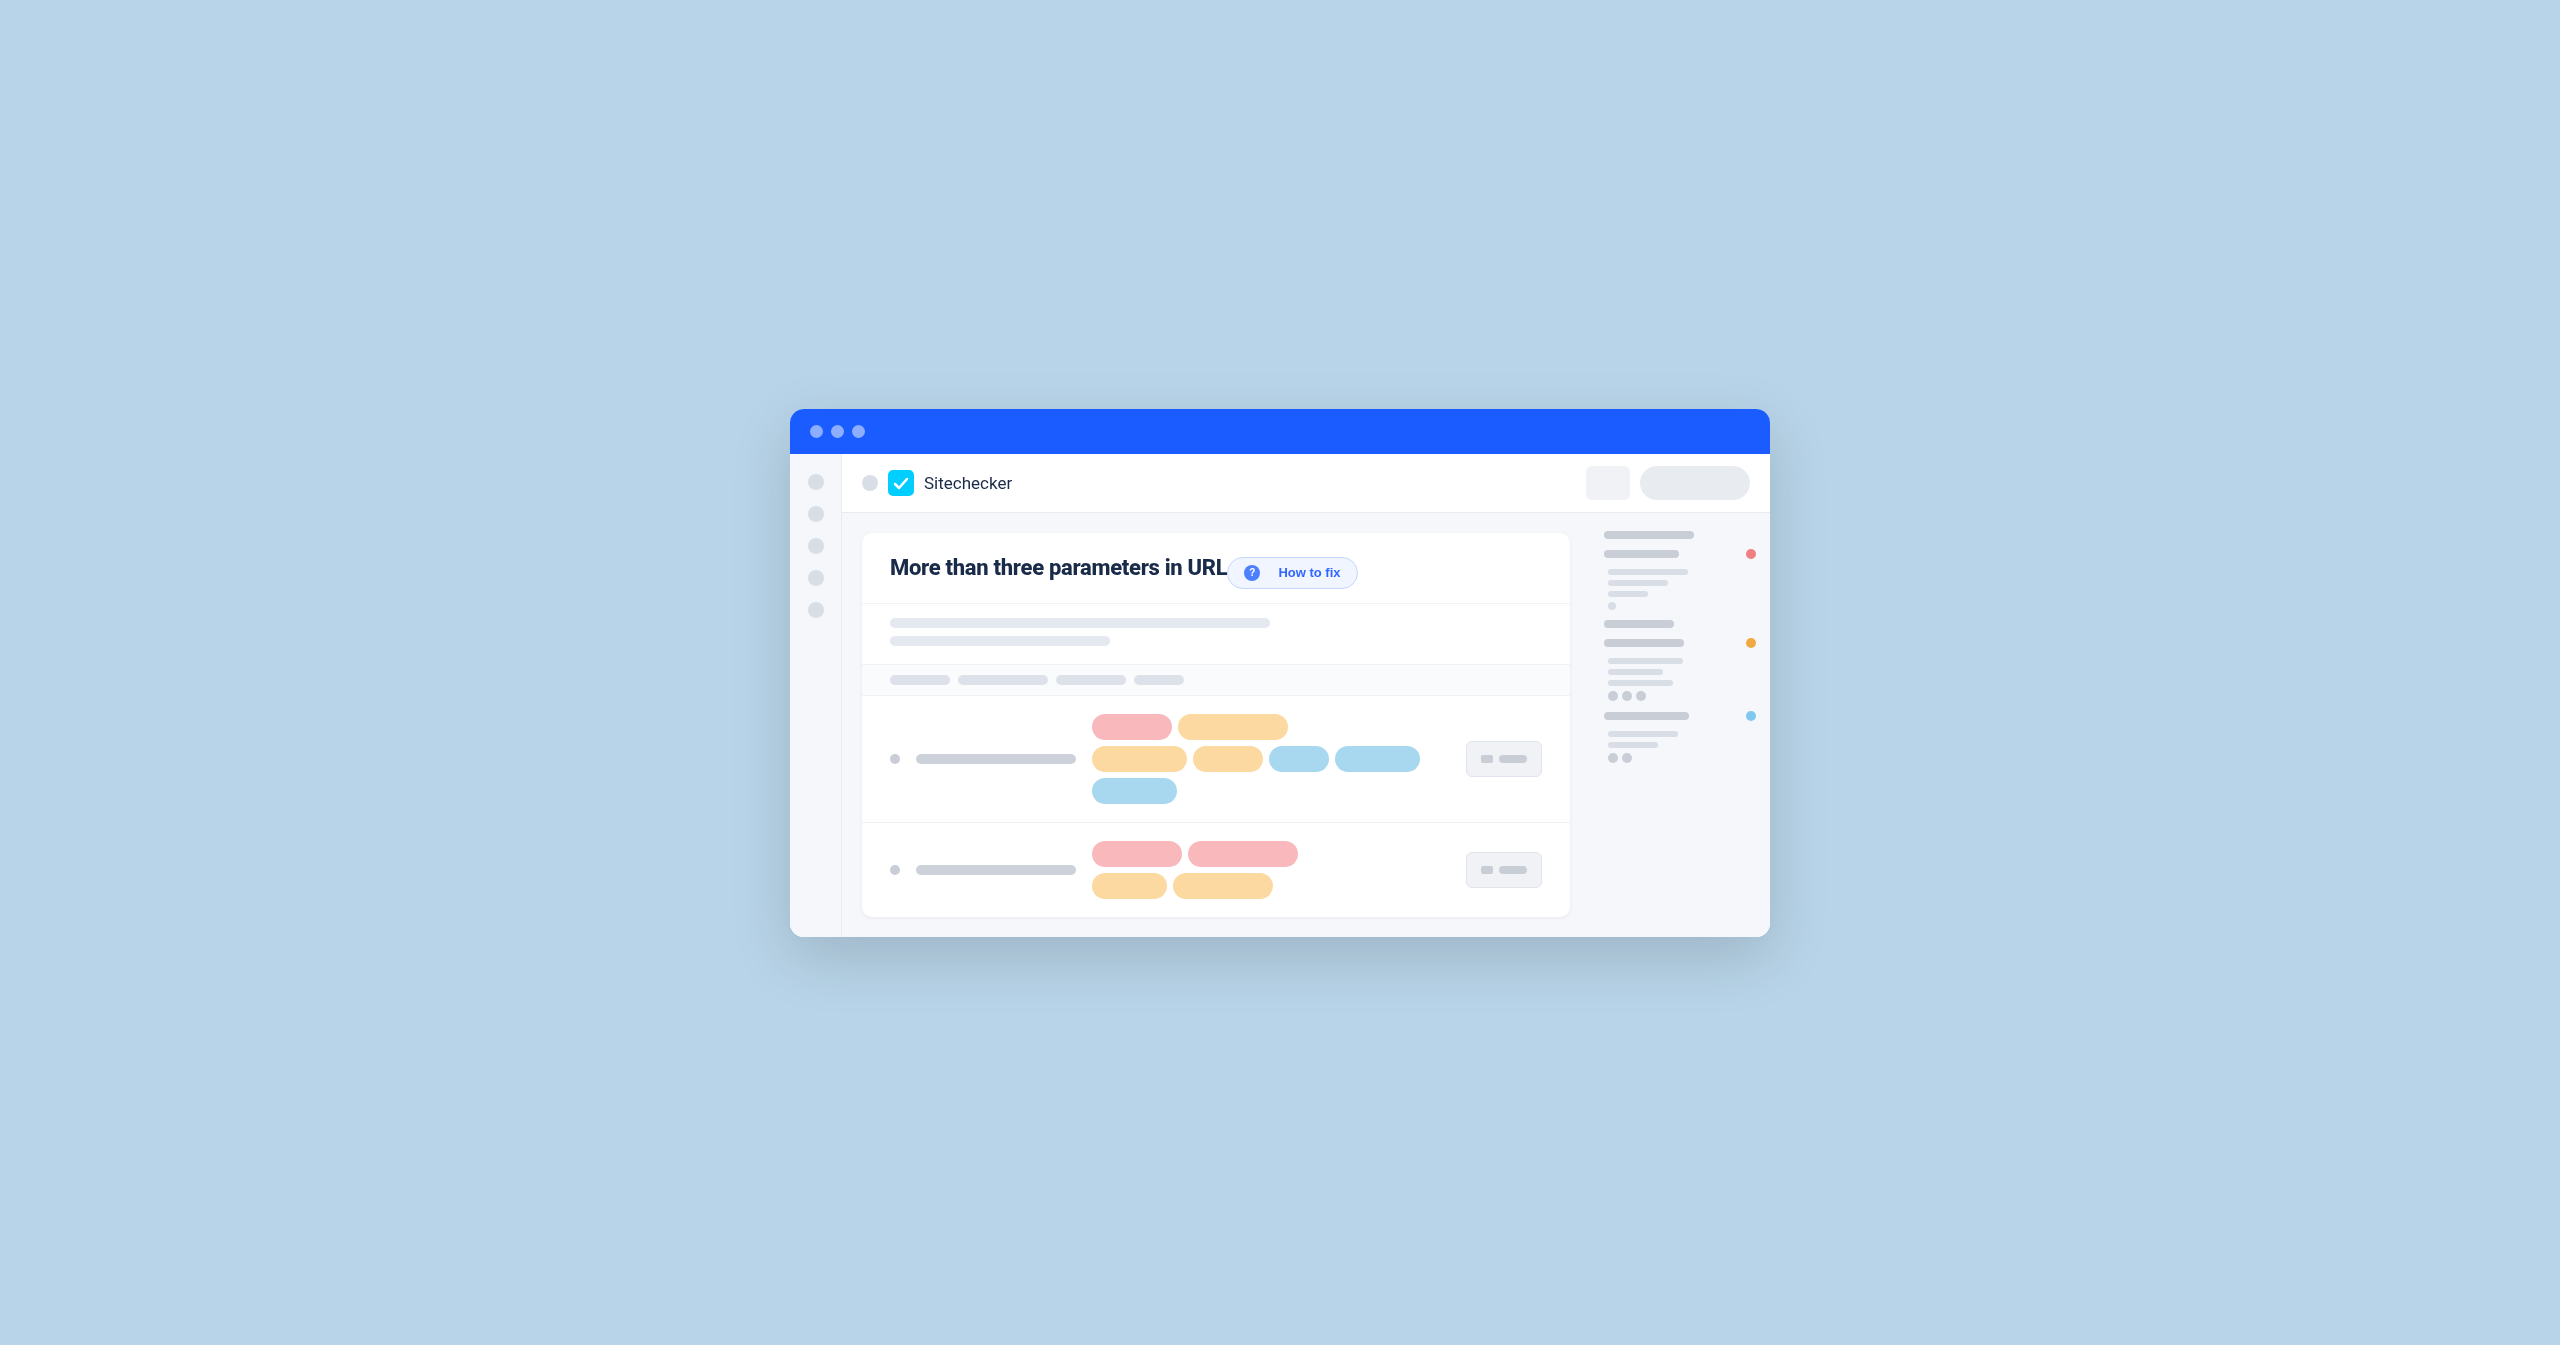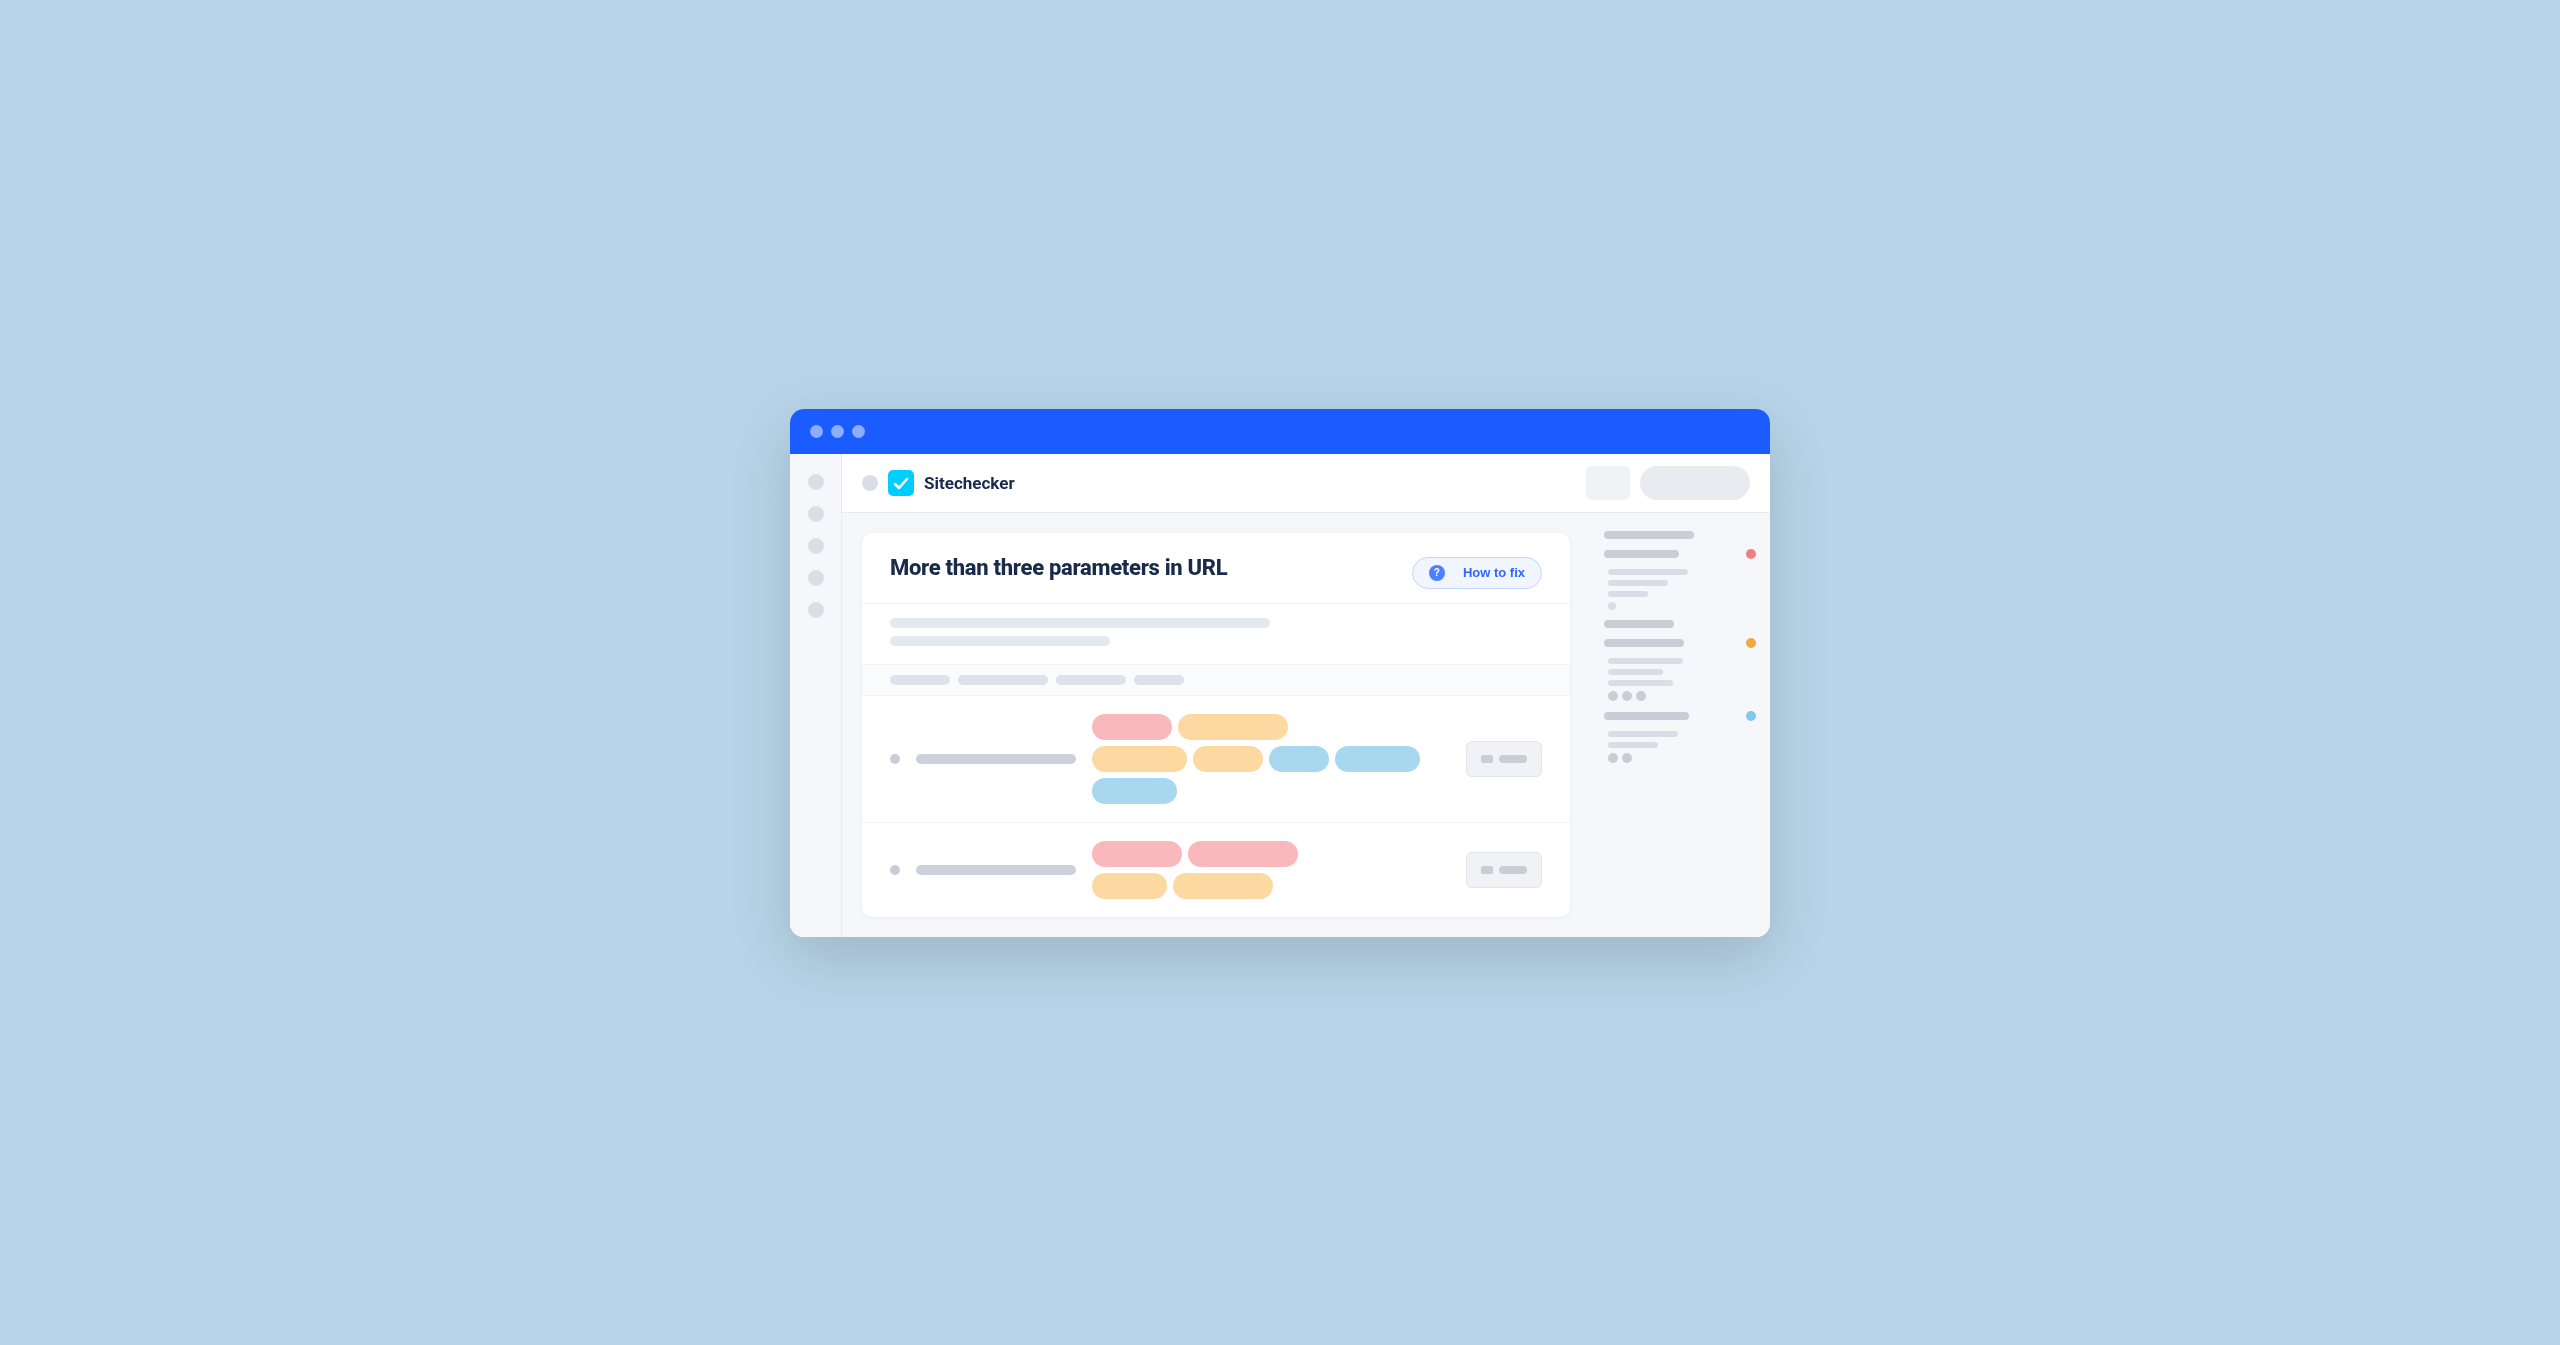--- a/index.html
+++ b/index.html
@@ -80,21 +80,21 @@
       height: 16px;
       border-radius: 50%;
       background: #d9dee6;
     }
     .logo-check {
       width: 26px;
       height: 26px;
     }
     .logo-text {
       font-size: 17px;
-      font-weight: 700;
+      font-weight: 400;
       color: #1a2b4a;
     }
     .nav-buttons {
       display: flex;
       gap: 10px;
     }
     .nav-btn {
       background: #f0f2f5;
       border: none;
       border-radius: 6px;
@@ -138,21 +138,20 @@
       overflow: hidden;
       box-shadow: 0 1px 4px rgba(0,0,0,0.06);
     }
 
     
     .issue-header {
       padding: 22px 28px 14px;
       border-bottom: 1px solid #f0f2f5;
       display: flex;
       align-items: flex-start;
-      justify-content: space-between;
     }
     .issue-title {
       font-size: 22px;
       font-weight: 800;
       color: #1a2b4a;
       letter-spacing: -0.3px;
     }
     .how-to-fix-btn {
       display: flex;
       align-items: center;

